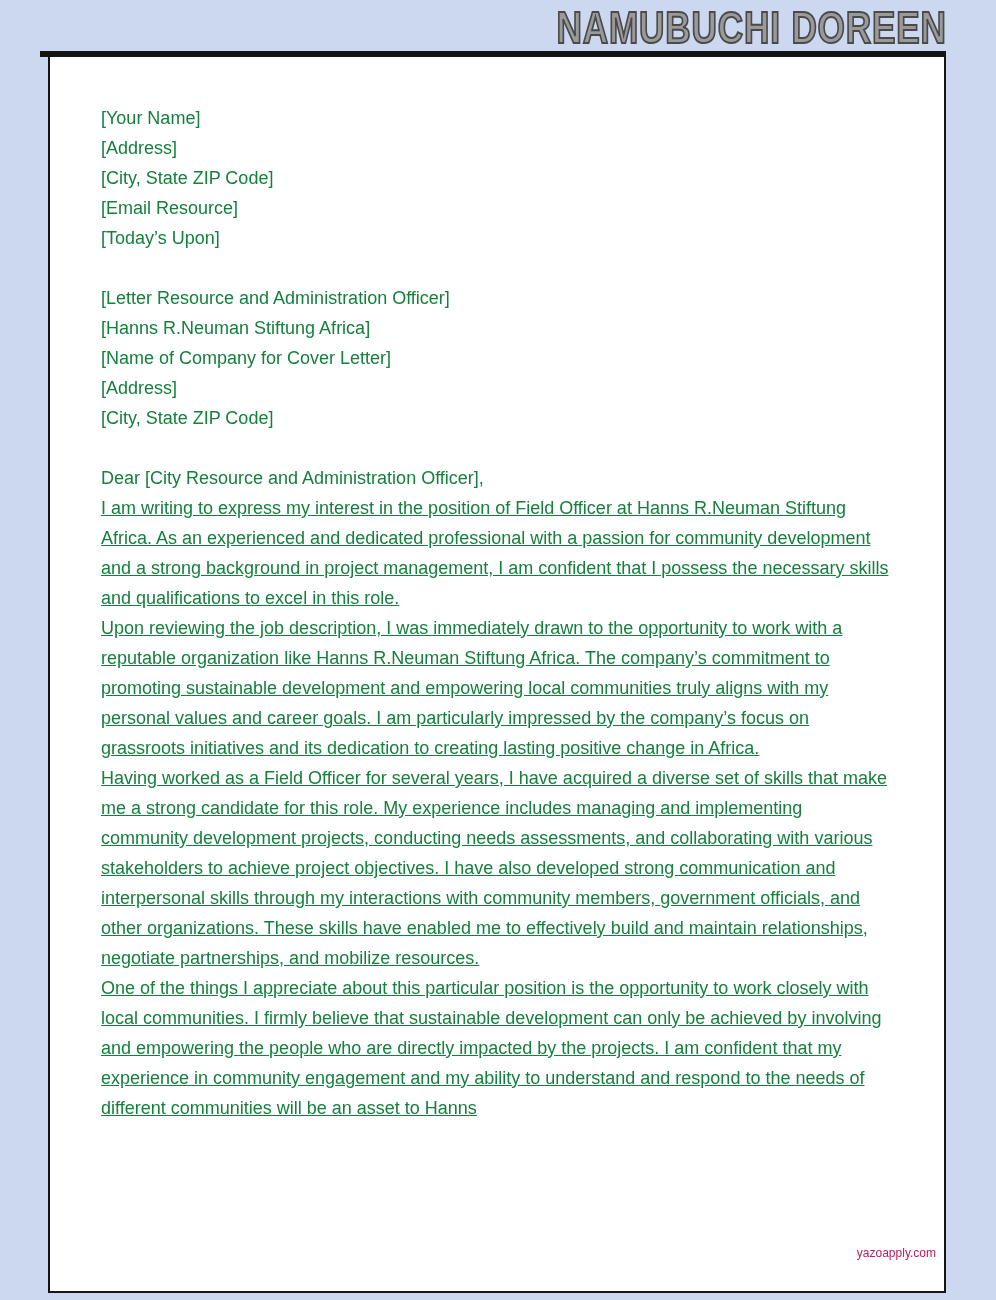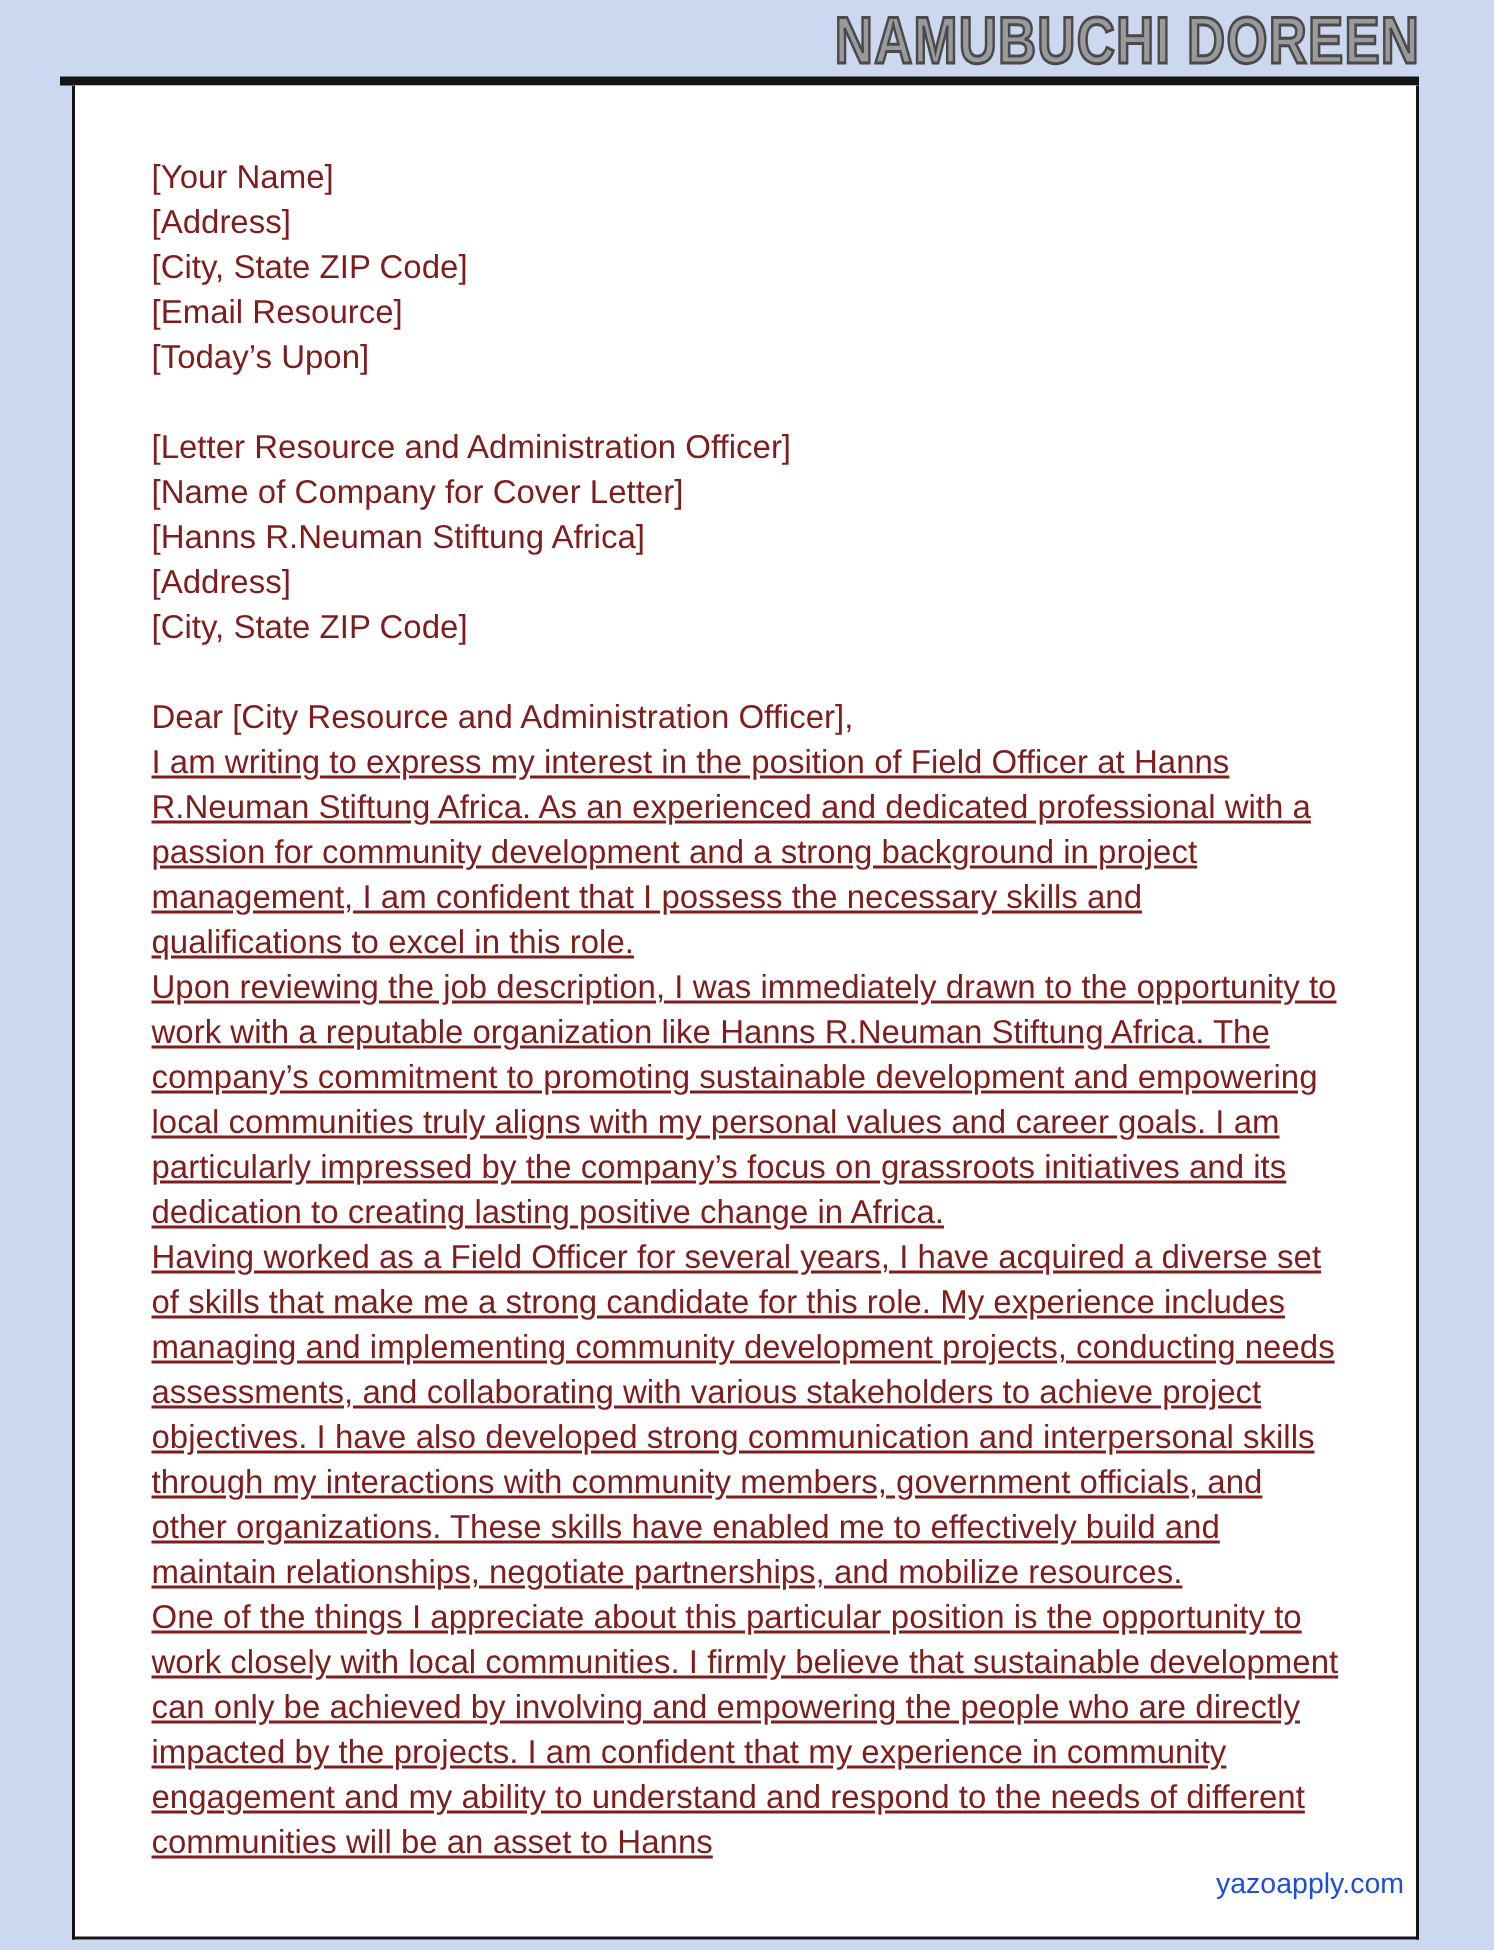--- a/index.html
+++ b/index.html
@@ -41,34 +41,34 @@
     width: 898px;
     height: 1236px;
     box-sizing: border-box;
     background: #ffffff;
     border: 2px solid #141414;
     border-top: none;
     overflow: hidden;
   }
   .letter-body {
     padding: 46px 50px 30px 51px;
-    font-size: 22px;
+    font-size: 18px;
     line-height: 30px;
-    color: #7f1d1d;
+    color: #15803d;
   }
   .letter-body p { margin: 0; }
   .block   { margin-bottom: 30px; }
   .salutation { margin-bottom: 30px; }
   .para    { margin-bottom: 30px; text-decoration: underline; }
   .watermark {
     position: absolute;
     top: 1246px;
     right: 60px;
-    font-size: 19px;
-    color: #1d4ed8;
+    font-size: 12px;
+    color: #be185d;
   }
 </style>
 </head>
 <body>
 
 <div class="header-title">NAMUBUCHI DOREEN</div>
 
 <div class="top-bar"></div>
 
 <div class="page">
@@ -77,22 +77,22 @@
     <div class="block">
       <p>[Your Name]</p>
       <p>[Address]</p>
       <p>[City, State ZIP Code]</p>
       <p>[Email Resource]</p>
       <p>[Today’s Upon]</p>
     </div>
 
     <div class="block">
       <p>[Letter Resource and Administration Officer]</p>
+      <p>[Hanns R.Neuman Stiftung Africa]</p>
       <p>[Name of Company for Cover Letter]</p>
-      <p>[Hanns R.Neuman Stiftung Africa]</p>
       <p>[Address]</p>
       <p>[City, State ZIP Code]</p>
     </div>
 
     <p class="salutation">Dear [City Resource and Administration Officer],</p>
 
     <p class="para">I am writing to express my interest in the position of Field Officer at Hanns R.Neuman Stiftung Africa. As an experienced and dedicated professional with a passion for community development and a strong background in project management, I am confident that I possess the necessary skills and qualifications to excel in this role.</p>
     <p class="para">Upon reviewing the job description, I was immediately drawn to the opportunity to work with a reputable organization like Hanns R.Neuman Stiftung Africa. The company’s commitment to promoting sustainable development and empowering local communities truly aligns with my personal values and career goals. I am particularly impressed by the company’s focus on grassroots initiatives and its dedication to creating lasting positive change in Africa.</p>
     <p class="para">Having worked as a Field Officer for several years, I have acquired a diverse set of skills that make me a strong candidate for this role. My experience includes managing and implementing community development projects, conducting needs assessments, and collaborating with various stakeholders to achieve project objectives. I have also developed strong communication and interpersonal skills through my interactions with community members, government officials, and other organizations. These skills have enabled me to effectively build and maintain relationships, negotiate partnerships, and mobilize resources.</p>
     <p class="para">One of the things I appreciate about this particular position is the opportunity to work closely with local communities. I firmly believe that sustainable development can only be achieved by involving and empowering the people who are directly impacted by the projects. I am confident that my experience in community engagement and my ability to understand and respond to the needs of different communities will be an asset to Hanns</p>

